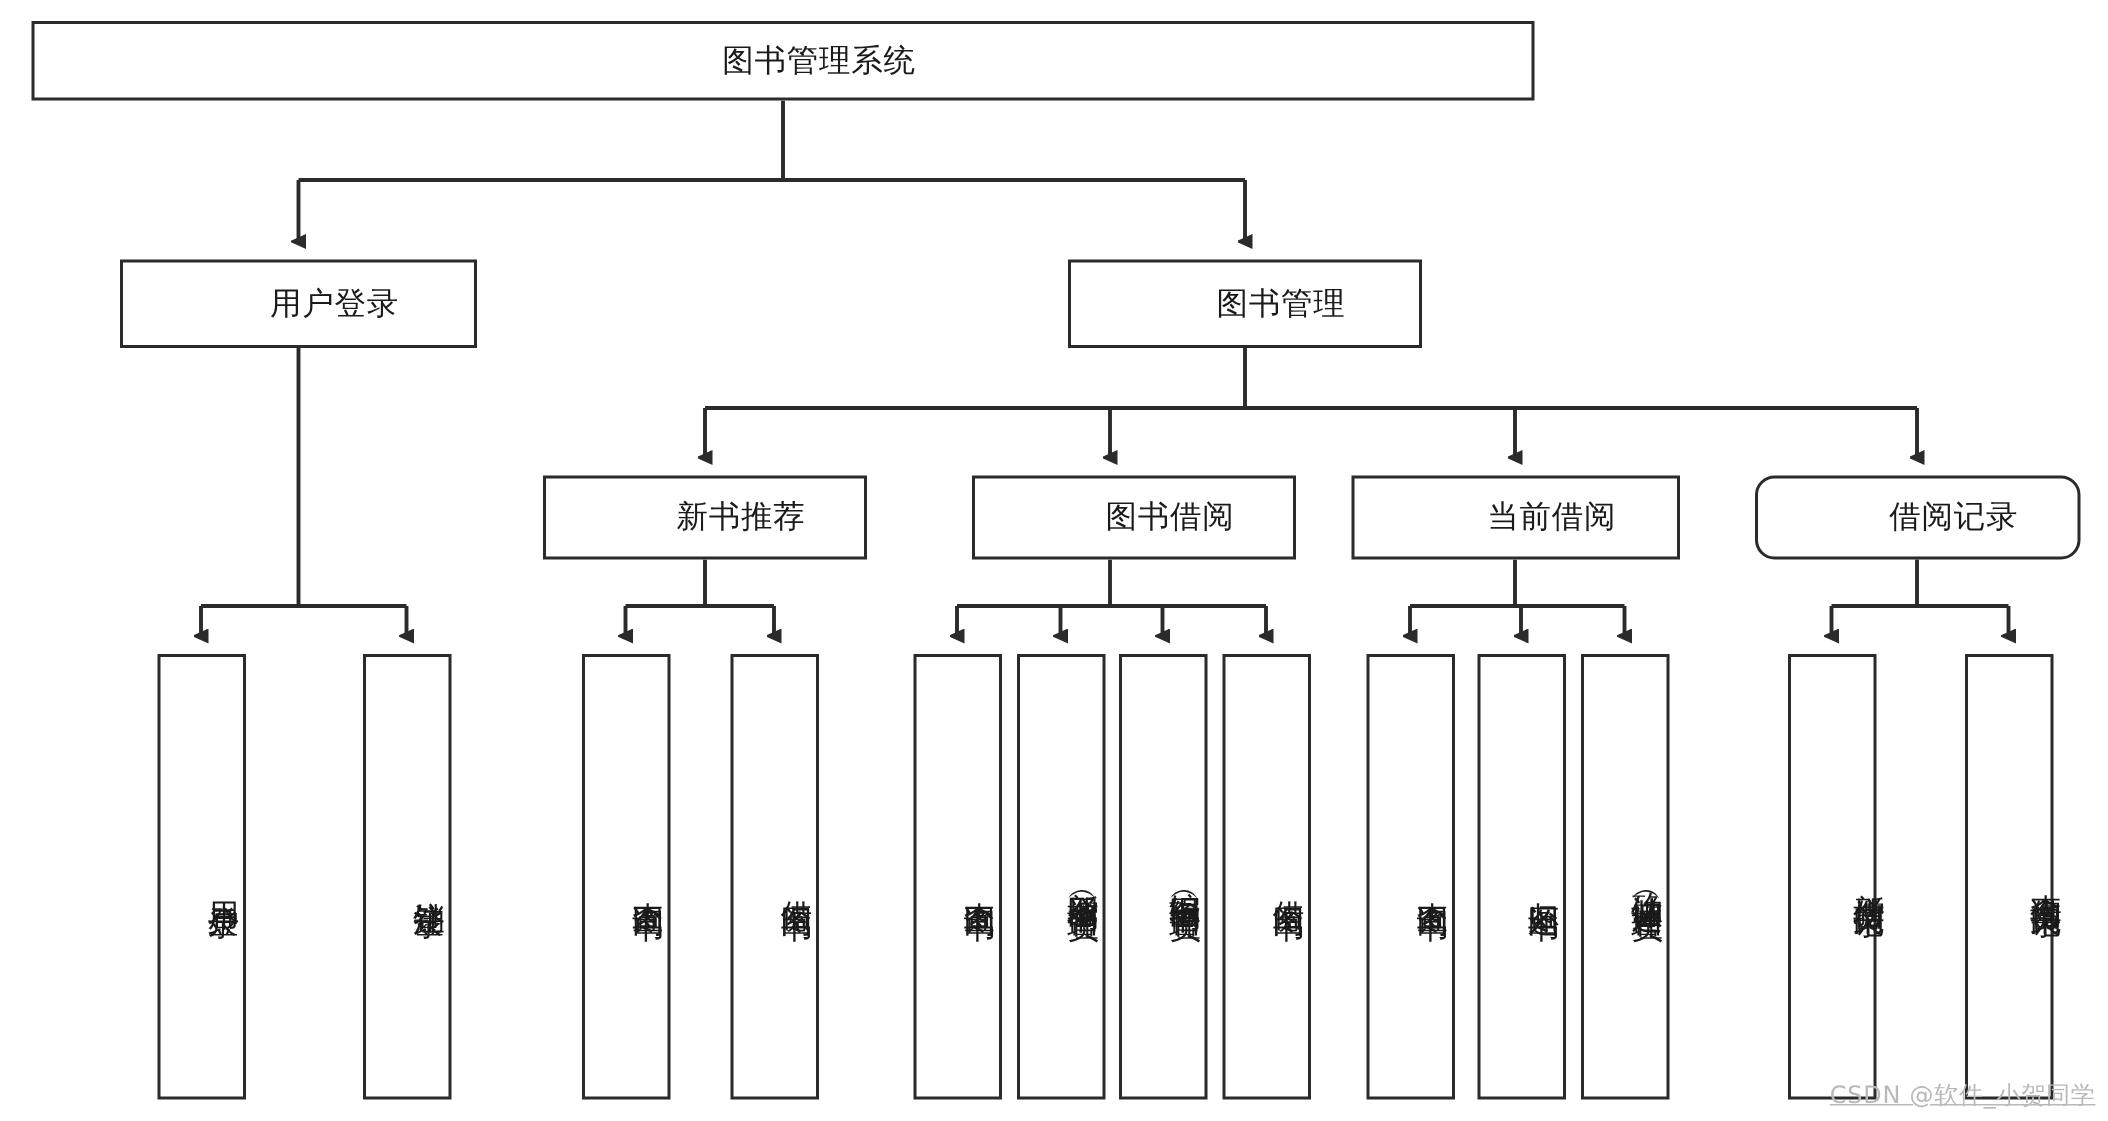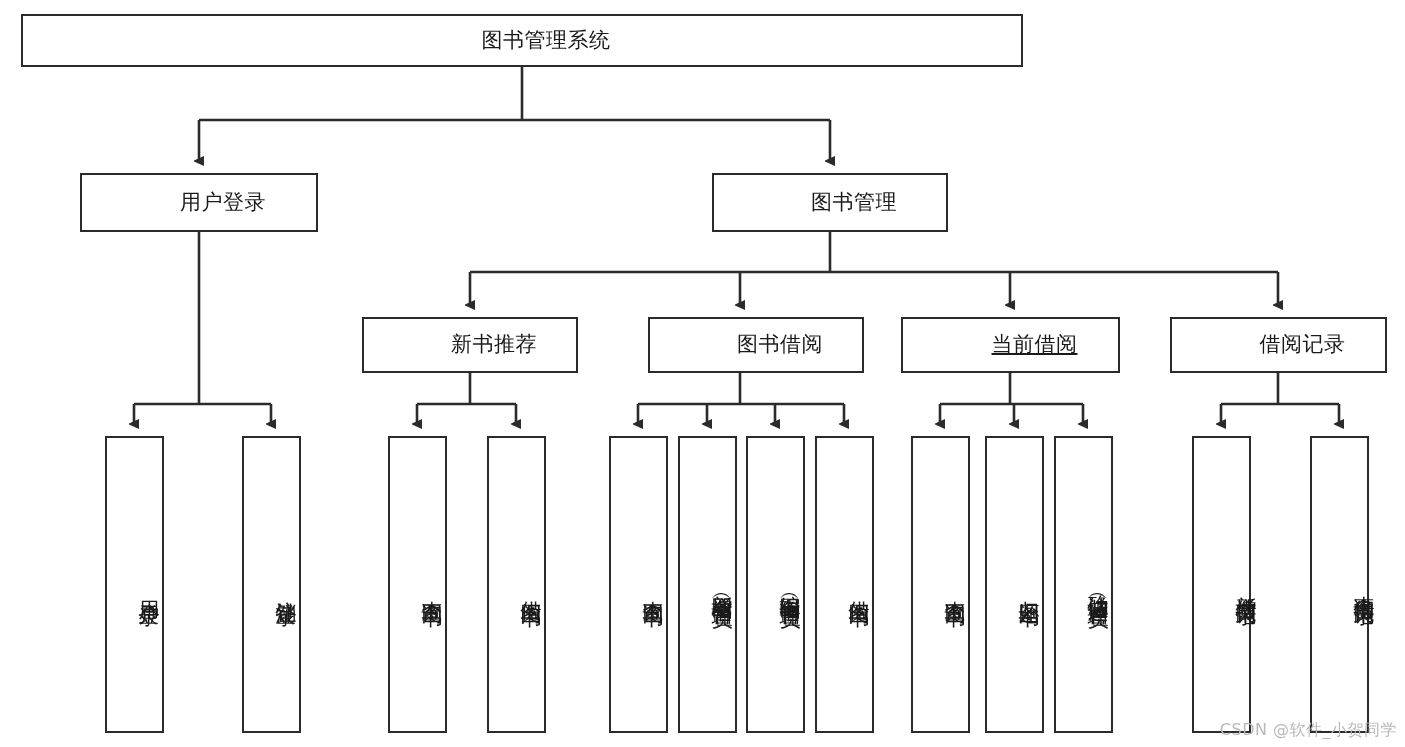--- a/index.html
+++ b/index.html
@@ -68,20 +68,21 @@
   }
   #watermark {
     position: absolute;
     right: 8px;
     bottom: 6px;
     font-size: 16px;
     color: #b9b9b9;
     letter-spacing: 0.5px;
     white-space: nowrap;
     user-select: none;
+    text-decoration: underline;
   }
 </style>
 </head>
 <body>
 
 <div id="diagram-root">
 
   <svg class="edges" viewBox="0 0 1405 747">
     <defs>
       <marker id="arrow" markerWidth="10" markerHeight="10" refX="5" refY="5" orient="auto" markerUnits="userSpaceOnUse">
@@ -144,24 +145,24 @@
   <div class="node horiz" id="node-l2-1" style="left: 712px; top: 173px; width: 236px; height: 59px; align-items: center;">
     <span>图书管理</span>
   </div>
 
   <div class="node horiz" id="node-l3-0" style="left: 362px; top: 317px; width: 216px; height: 56px;">
     <span>新书推荐</span>
   </div>
   <div class="node horiz" id="node-l3-1" style="left: 632px; top: 317px; width: 216px; height: 56px; margin-left: 16px;">
     <span>图书借阅</span>
   </div>
-  <div class="node horiz" id="node-l3-2" style="left: 901px; top: 317px; width: 219px; height: 56px; text-decoration: underline;">
+  <div class="node horiz" id="node-l3-2" style="left: 901px; top: 317px; width: 219px; height: 56px;">
     <span>当前借阅</span>
   </div>
-  <div class="node horiz" id="node-l3-3" style="left: 1170px; top: 317px; width: 217px; height: 56px;">
+  <div class="node horiz" id="node-l3-3" style="left: 1170px; top: 317px; width: 217px; height: 56px; border-radius: 13px;">
     <span>借阅记录</span>
   </div>
 
   <div class="node vert" id="node-leaf-0" style="left: 105px; top: 436px; width: 59px; height: 297px;">
     <span class="vtext">用户登录</span>
   </div>
   <div class="node vert" id="node-leaf-1" style="left: 242px; top: 436px; width: 59px; height: 297px;">
     <span class="vtext">注销登录</span>
   </div>
   <div class="node vert" id="node-leaf-2" style="left: 388px; top: 436px; width: 59px; height: 297px;">

